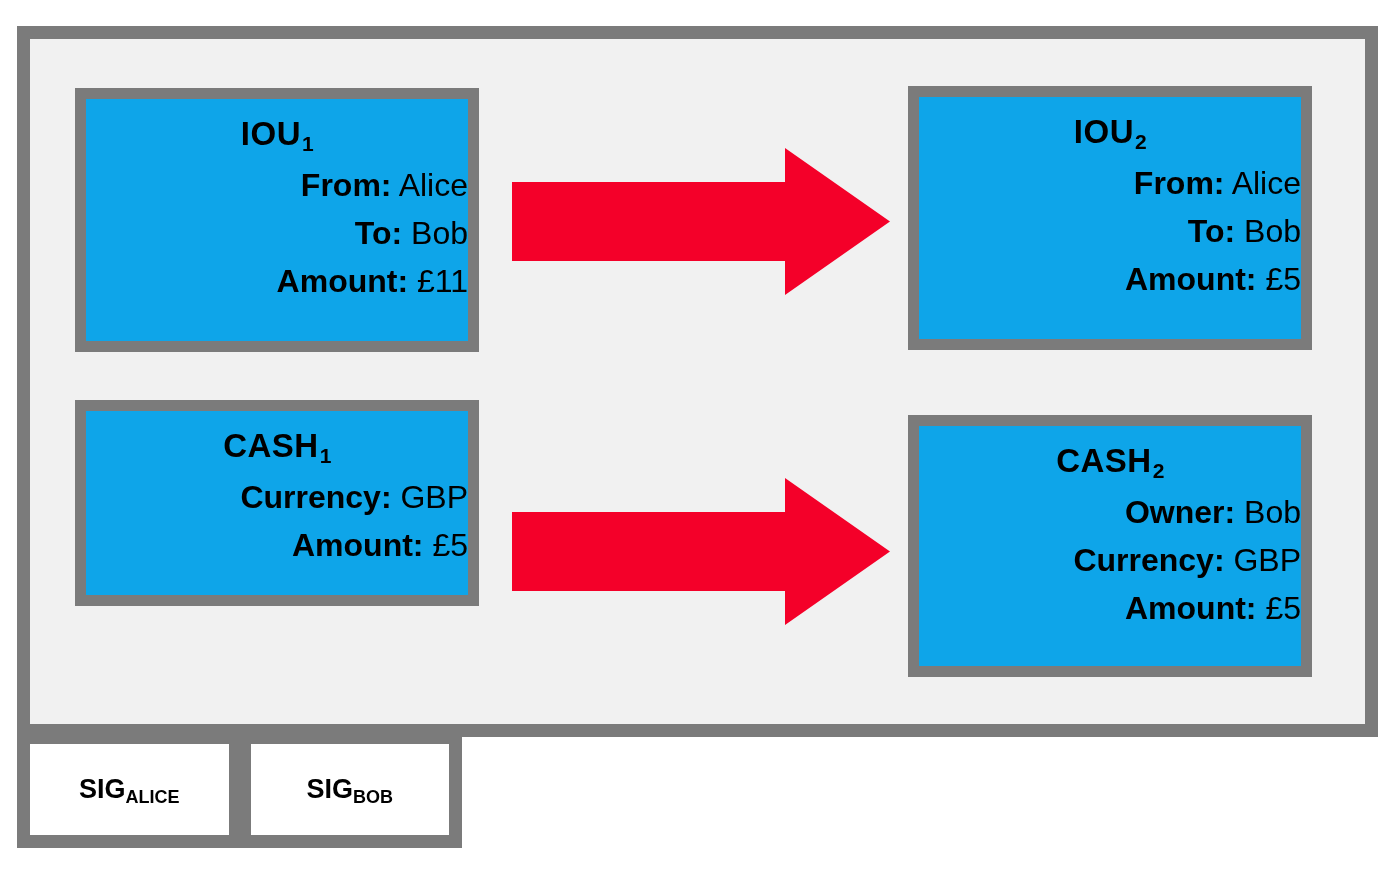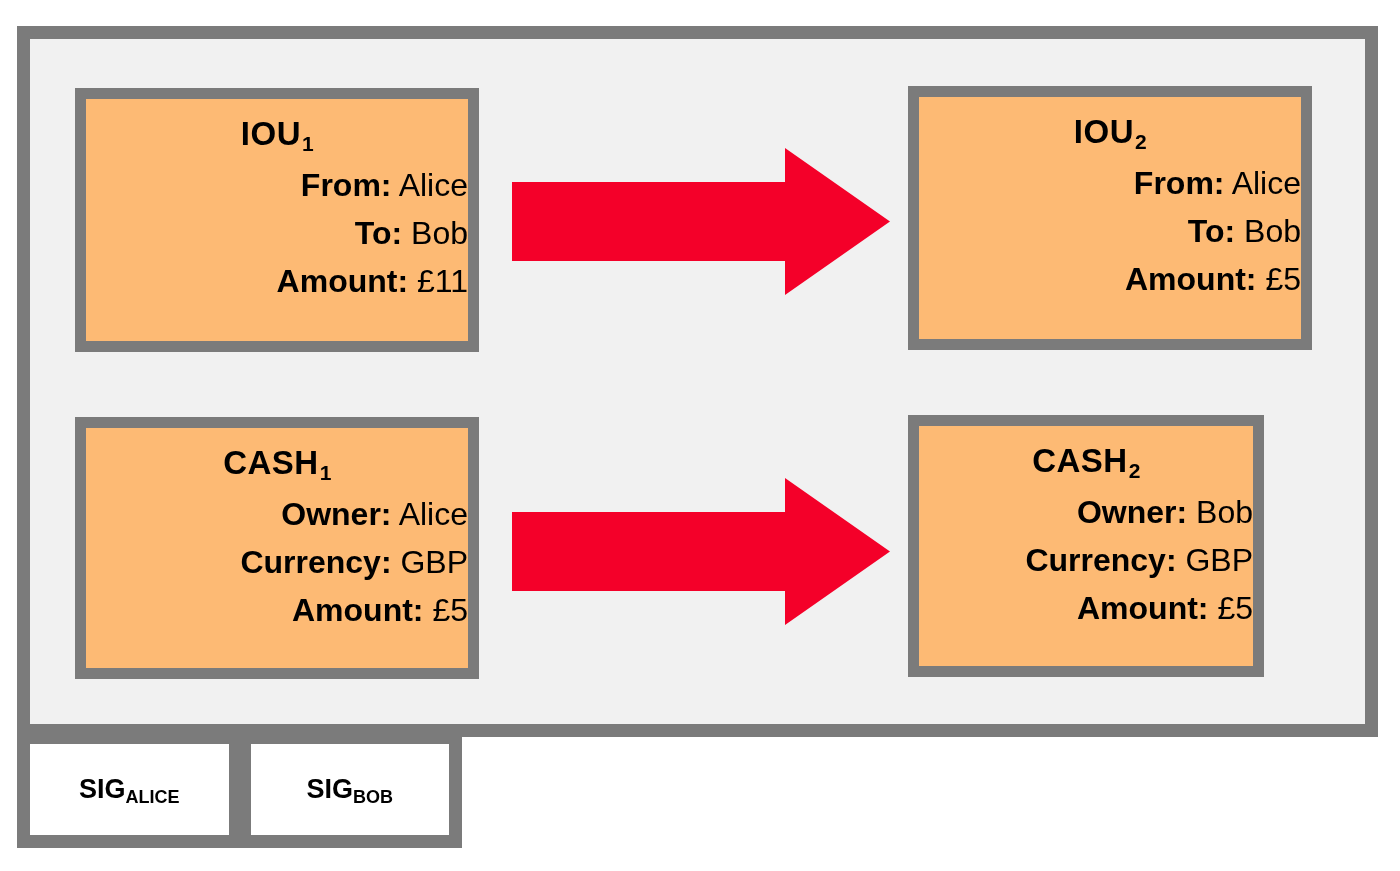--- a/index.html
+++ b/index.html
@@ -25,27 +25,27 @@
     box-sizing: border-box;
     border: 13px solid #7b7b7b;
     background: #f1f1f1;
   }
 
   
   .state-box {
     position: absolute;
     box-sizing: border-box;
     border: 11px solid #7b7b7b;
-    background: #fdba74;
+    background: #0ea5e9;
     padding: 6px 0 0 0;
   }
   #box-iou1  { left: 75px;  top: 88px;  width: 404px; height: 264px; }
   #box-iou2  { left: 908px; top: 86px;  width: 404px; height: 264px; }
-  #box-cash1 { left: 75px;  top: 417px; width: 404px; height: 262px; }
-  #box-cash2 { left: 908px; top: 415px; width: 356px; height: 262px; }
+  #box-cash1 { left: 75px;  top: 400px; width: 404px; height: 206px; }
+  #box-cash2 { left: 908px; top: 415px; width: 404px; height: 262px; }
 
   .box-title {
     text-align: center;
     font-weight: bold;
     font-size: 33px;
     color: #000000;
     line-height: 42px;
     letter-spacing: 0.5px;
     margin-top: 8px;
   }
@@ -160,24 +160,20 @@
     </div>
   </div>
 </div>
 
 <div class="state-box" id="box-cash1">
   <div class="box-title">
     <span>CASH</span><sub>1</sub>
   </div>
   <div class="box-lines">
     <div class="box-line">
-      <span class="lbl">Owner:</span>
-      <span class="val">Alice</span>
-    </div>
-    <div class="box-line">
       <span class="lbl">Currency:</span>
       <span class="val">GBP</span>
     </div>
     <div class="box-line">
       <span class="lbl">Amount:</span>
       <span class="val">£5</span>
     </div>
   </div>
 </div>
 

